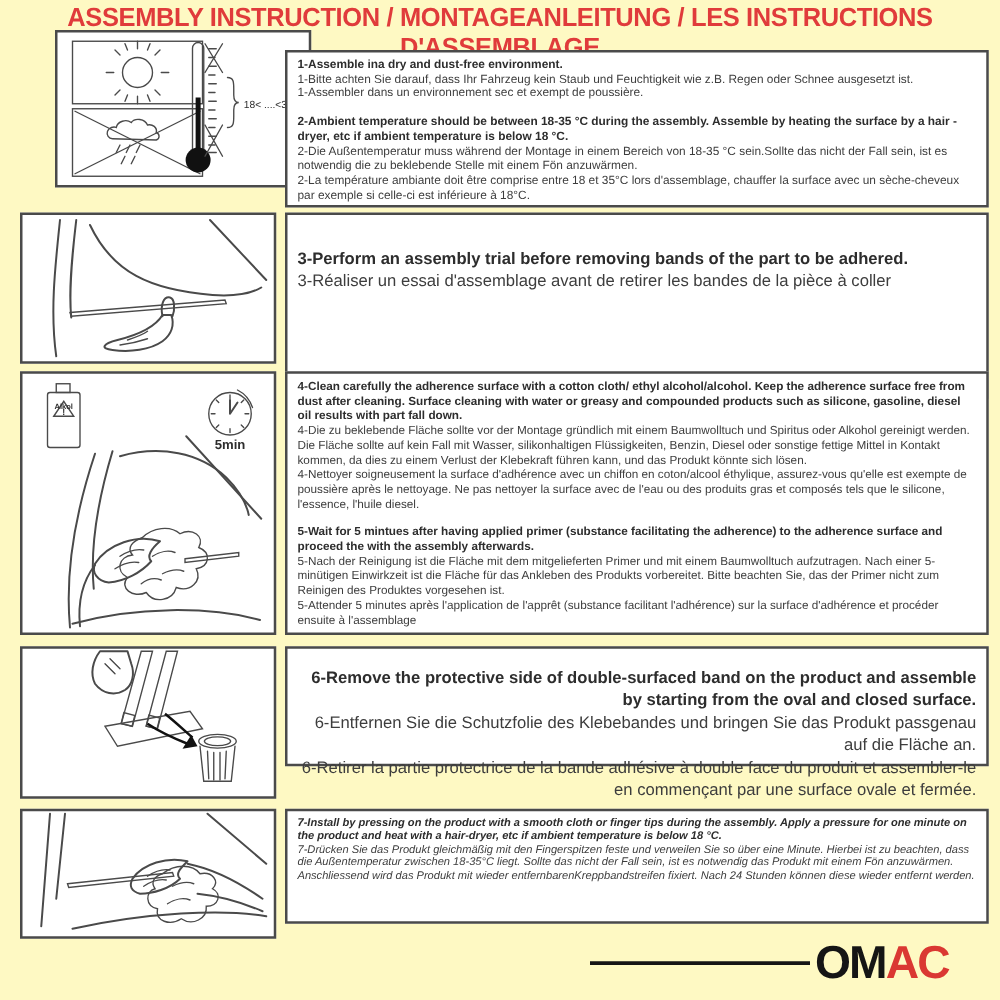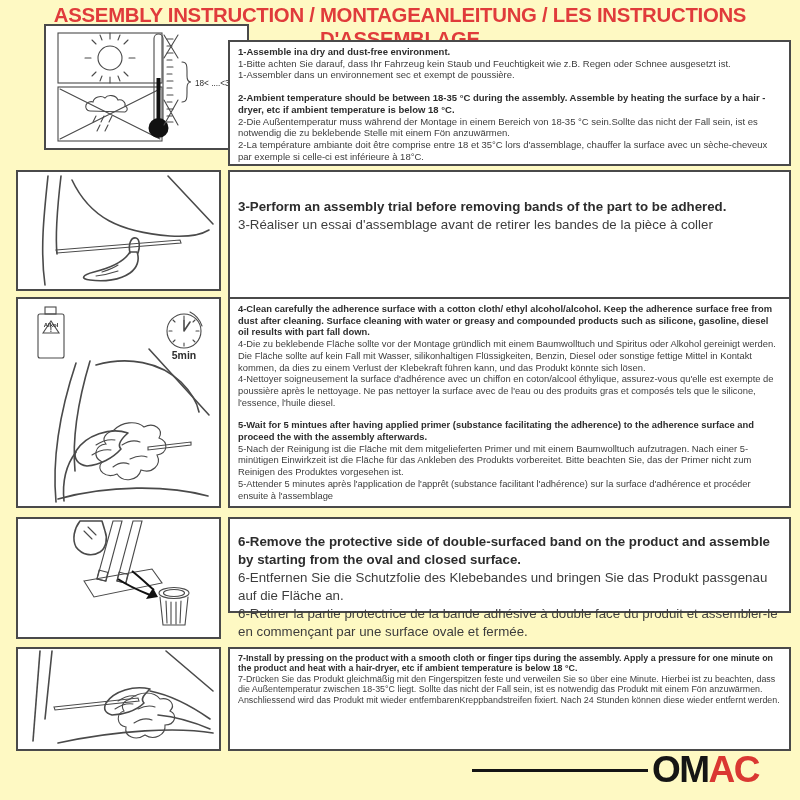--- a/index.html
+++ b/index.html
@@ -159,21 +159,21 @@
         <polygon points="140,78 128,80 135,69" fill="#111"></polygon>
       </g>
       <g>
         <ellipse cx="156" cy="74" rx="15" ry="5.5" fill="#fff" class="thin"></ellipse>
         <ellipse cx="156" cy="74" rx="10.5" ry="3.5" class="thin"></ellipse>
         <path class="thin" d="M142,78 L145,106 L167,106 L170,78"></path>
         <path class="thin" d="M148,82 L149,104 M153,83 L153,105 M158,83 L158,105 M163,82 L162,104"></path>
       </g>
     </svg>
   </div>
-  <div class="box rbox lg" style="top:517px;height:96px;padding-top:14px;">
+  <div class="box rbox lg" style="top:517px;height:96px;padding-top:14px;text-align:right;">
     <p class="en">6-Remove the protective side of double-surfaced band on the product and assemble by starting from the oval and closed surface.</p>
     <p>6-Entfernen Sie die Schutzfolie des Klebebandes und bringen Sie das Produkt passgenau auf die Fläche an.</p>
     <p>6-Retirer la partie protectrice de la bande adhésive à double face du produit et assembler-le en commençant par une surface ovale et fermée.</p>
   </div>
 
   <div class="box lbox" style="top:647px;height:104px;">
     <svg width="201" height="100" viewBox="0 0 201 100">
       <g>
         <path class="ln" d="M22,2 L15,92"></path>
         <path class="ln" d="M34,2 L27,70"></path>
@@ -187,21 +187,21 @@
         <path class="thin" fill="#c8c8c8" d="M112,50 C122,42 136,42 142,50 C152,48 158,56 152,62 C160,66 157,76 147,76 C148,86 136,92 127,86 C118,92 106,88 108,78 C98,76 98,64 106,62 C102,56 106,52 112,50 Z"></path>
         <path class="thin" d="M120,60 C126,57 132,56 137,58 M116,74 C122,70 129,69 134,71"></path>
       </g>
       <g>
         <path class="ln" fill="#fff" d="M88,54 C96,42 116,36 132,40 C126,46 122,50 126,54 C118,62 104,66 94,66 C87,64 85,60 88,54 Z"></path>
         <path class="thin" d="M100,52 C106,48 112,46 118,47 M97,60 C103,56 109,54 115,55"></path>
         <path class="ln" d="M132,42 C152,46 172,56 192,70 M140,66 C160,68 178,74 192,80"></path>
       </g>
     </svg>
   </div>
-  <div class="box rbox xs" style="top:647px;height:104px;">
+  <div class="box rbox xs" style="top:647px;height:92px;font-style:italic;">
     <p class="en">7-Install by pressing on the product with a smooth cloth or finger tips during the assembly. Apply a pressure for one minute on the product and heat with a hair-dryer, etc if ambient temperature is below 18 °C.</p>
     <p>7-Drücken Sie das Produkt gleichmäßig mit den Fingerspitzen feste und verweilen Sie so über eine Minute. Hierbei ist zu beachten, dass die Außentemperatur zwischen 18-35°C liegt. Sollte das nicht der Fall sein, ist es notwendig das Produkt mit einem Fön anzuwärmen. Anschliessend wird das Produkt mit wieder entfernbarenKreppbandstreifen fixiert. Nach 24 Stunden können diese wieder entfernt werden.</p>
   </div>
 
   <div id="logo-dash"></div>
   <div id="logo">
     <span class="blk">OM</span><span class="red">AC</span>
   </div>
 
 </div>

